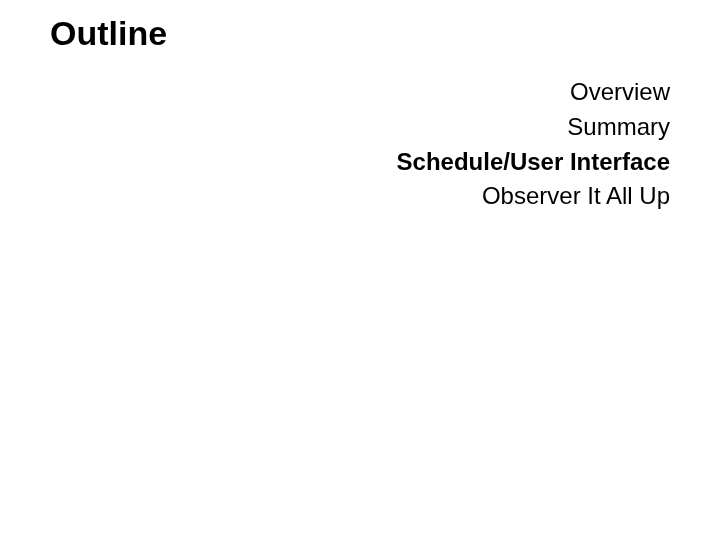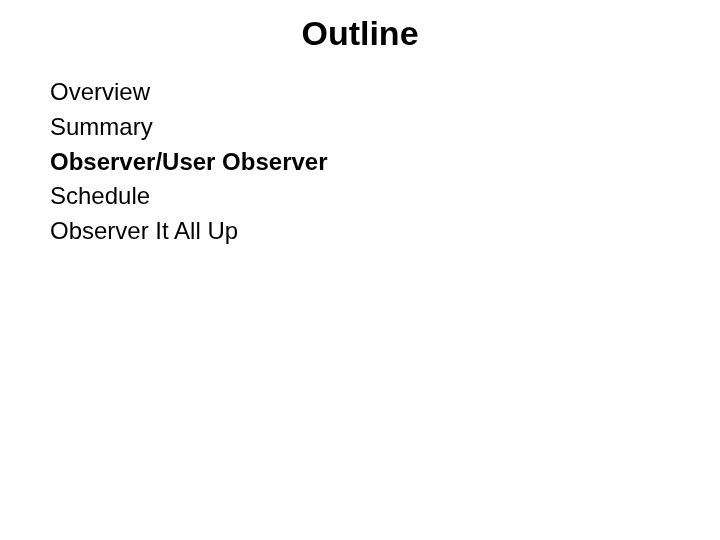--- a/index.html
+++ b/index.html
@@ -16,41 +16,40 @@
       overflow: hidden;
     }
     .slide {
       width: 100%;
       height: 100%;
       padding: 14px 50px 0 50px;
     }
     .title {
       font-size: 34px;
       font-weight: bold;
-      text-align: center;
       margin-bottom: 22px;
     }
     .outline-list {
       list-style: none;
       padding: 0;
+      text-align: right;
     }
     .outline-item {
       font-size: 24px;
       line-height: 1.45;
       font-weight: normal;
     }
     .outline-item.current {
       font-weight: bold;
     }
   </style>
 </head>
 <body>
 
 <div class="slide">
   <h1 class="title">Outline</h1>
   <ul class="outline-list">
     <li class="outline-item">Overview</li>
     <li class="outline-item">Summary</li>
-    <li class="outline-item current">Observer/User Observer</li>
-    <li class="outline-item">Schedule</li>
+    <li class="outline-item current">Schedule/User Interface</li>
     <li class="outline-item">Observer It All Up</li>
   </ul>
 </div>
 
 </body></html>

